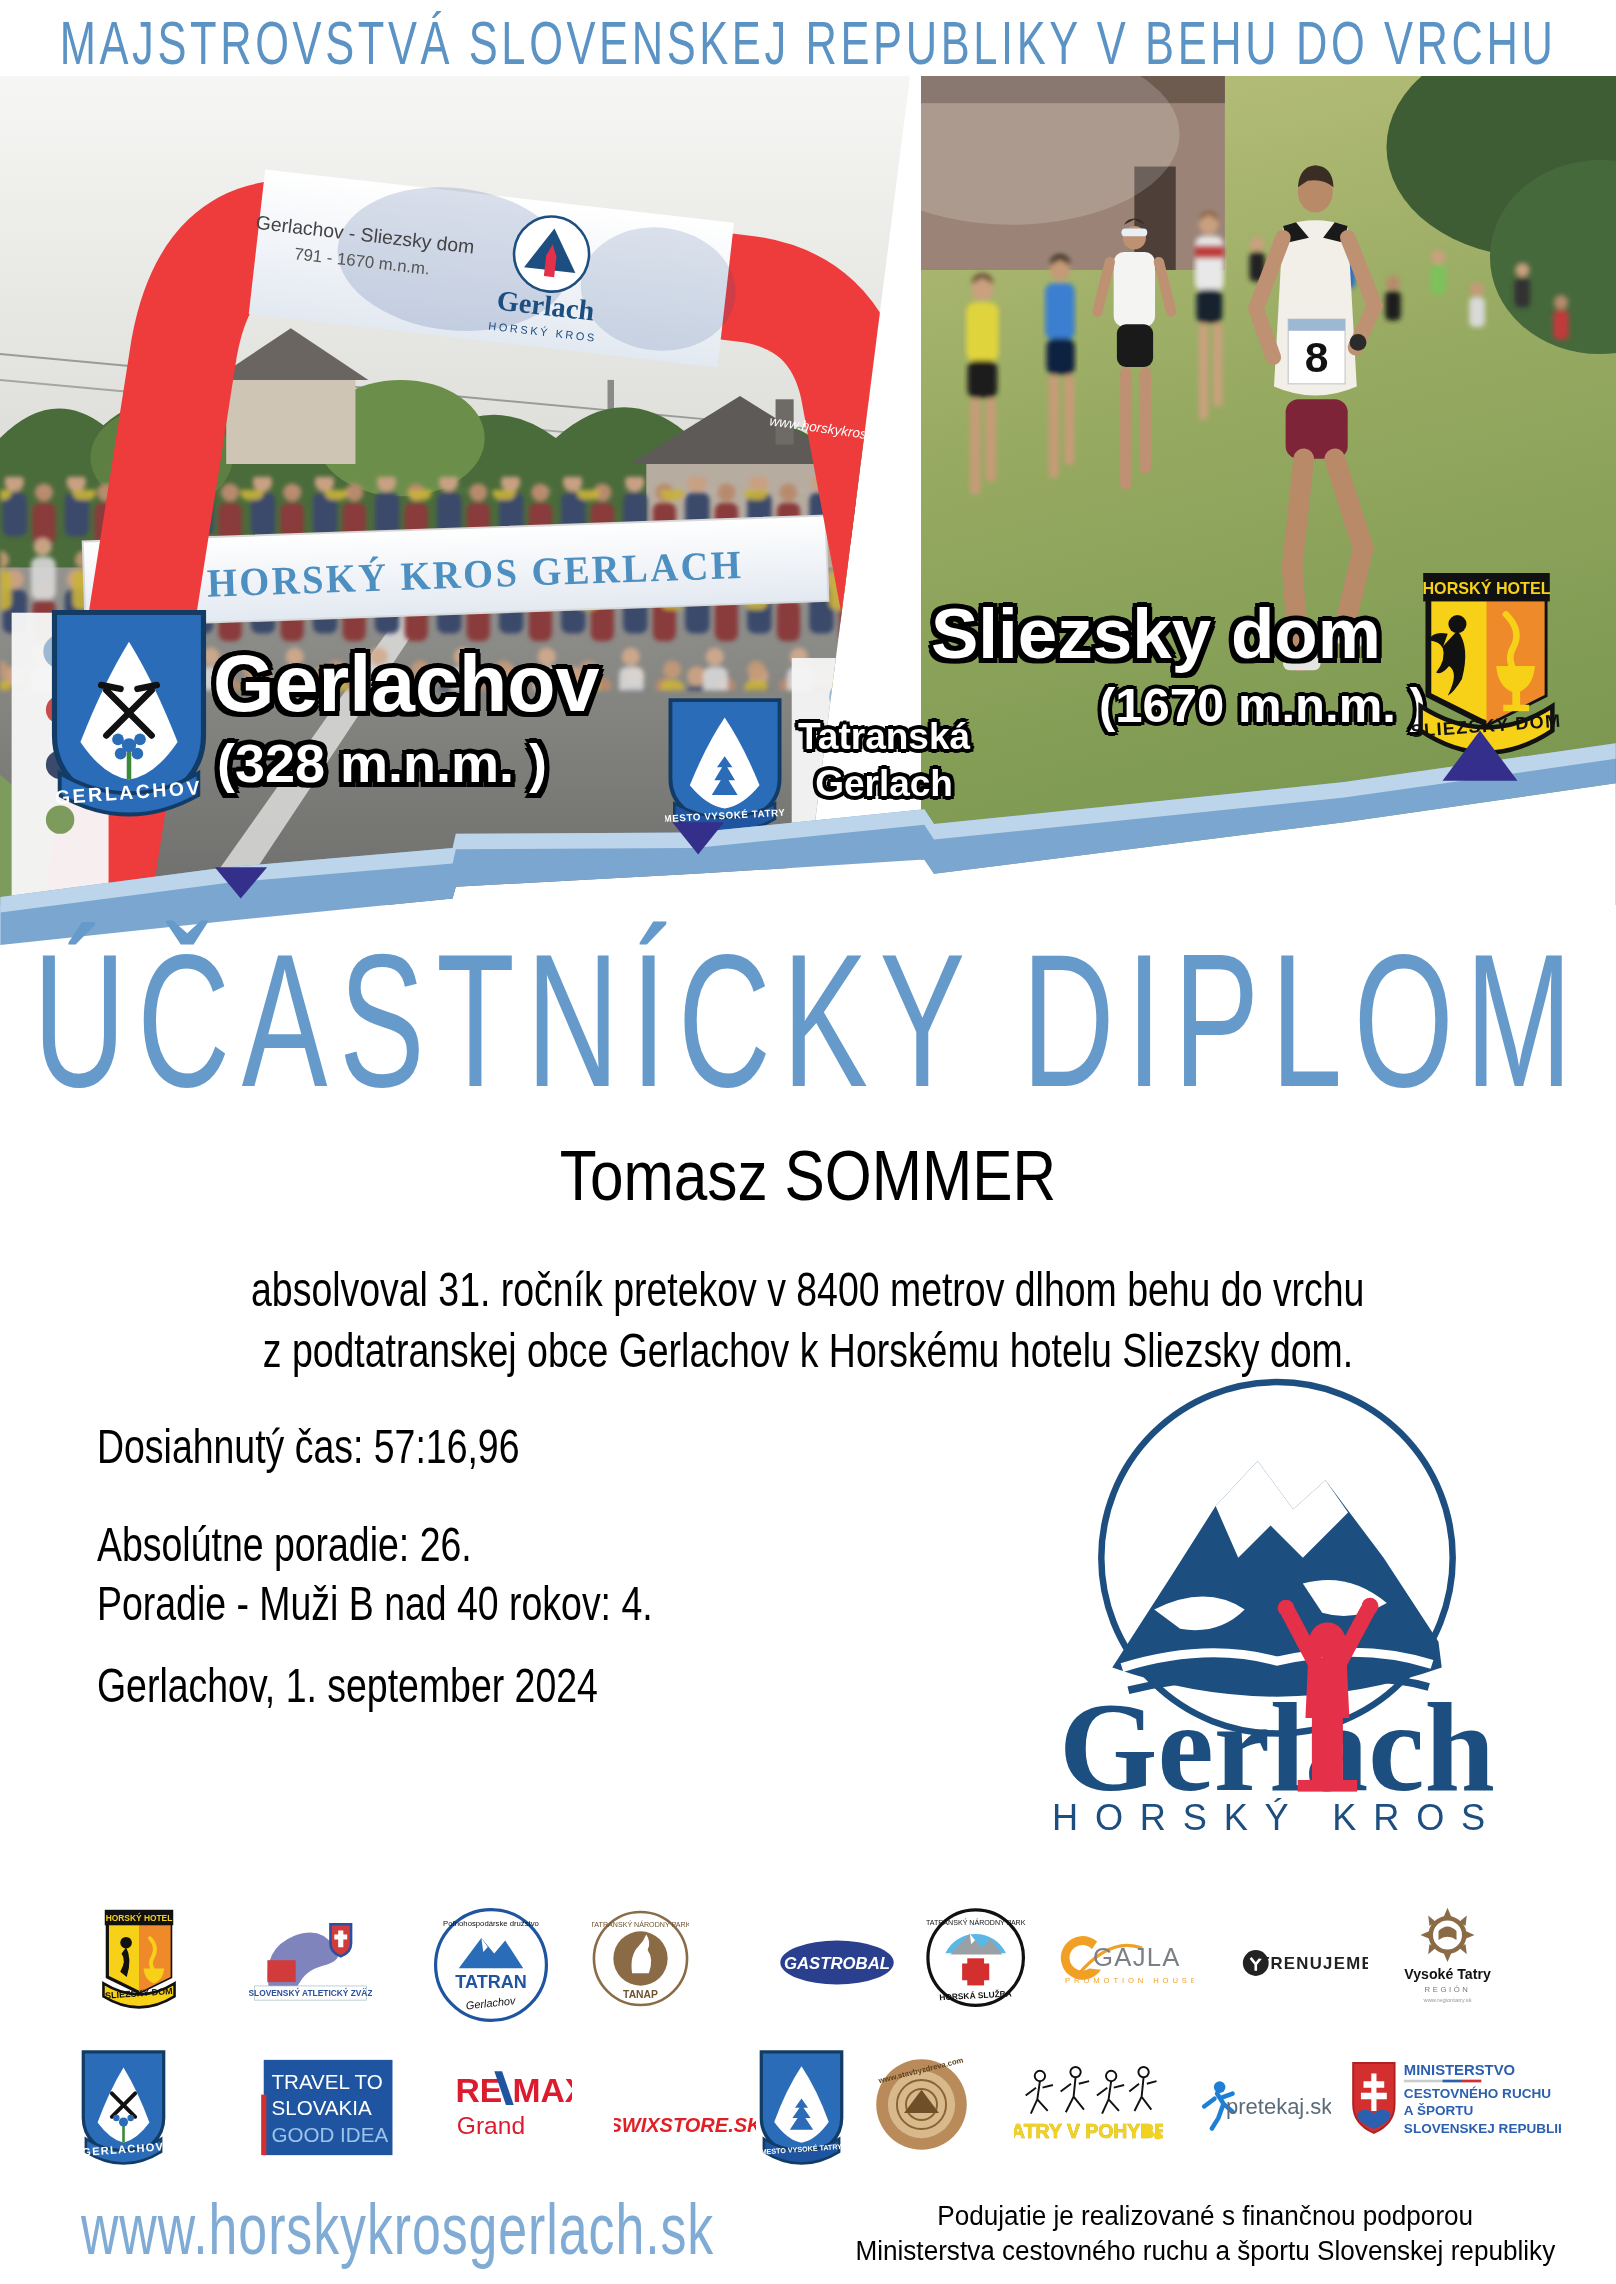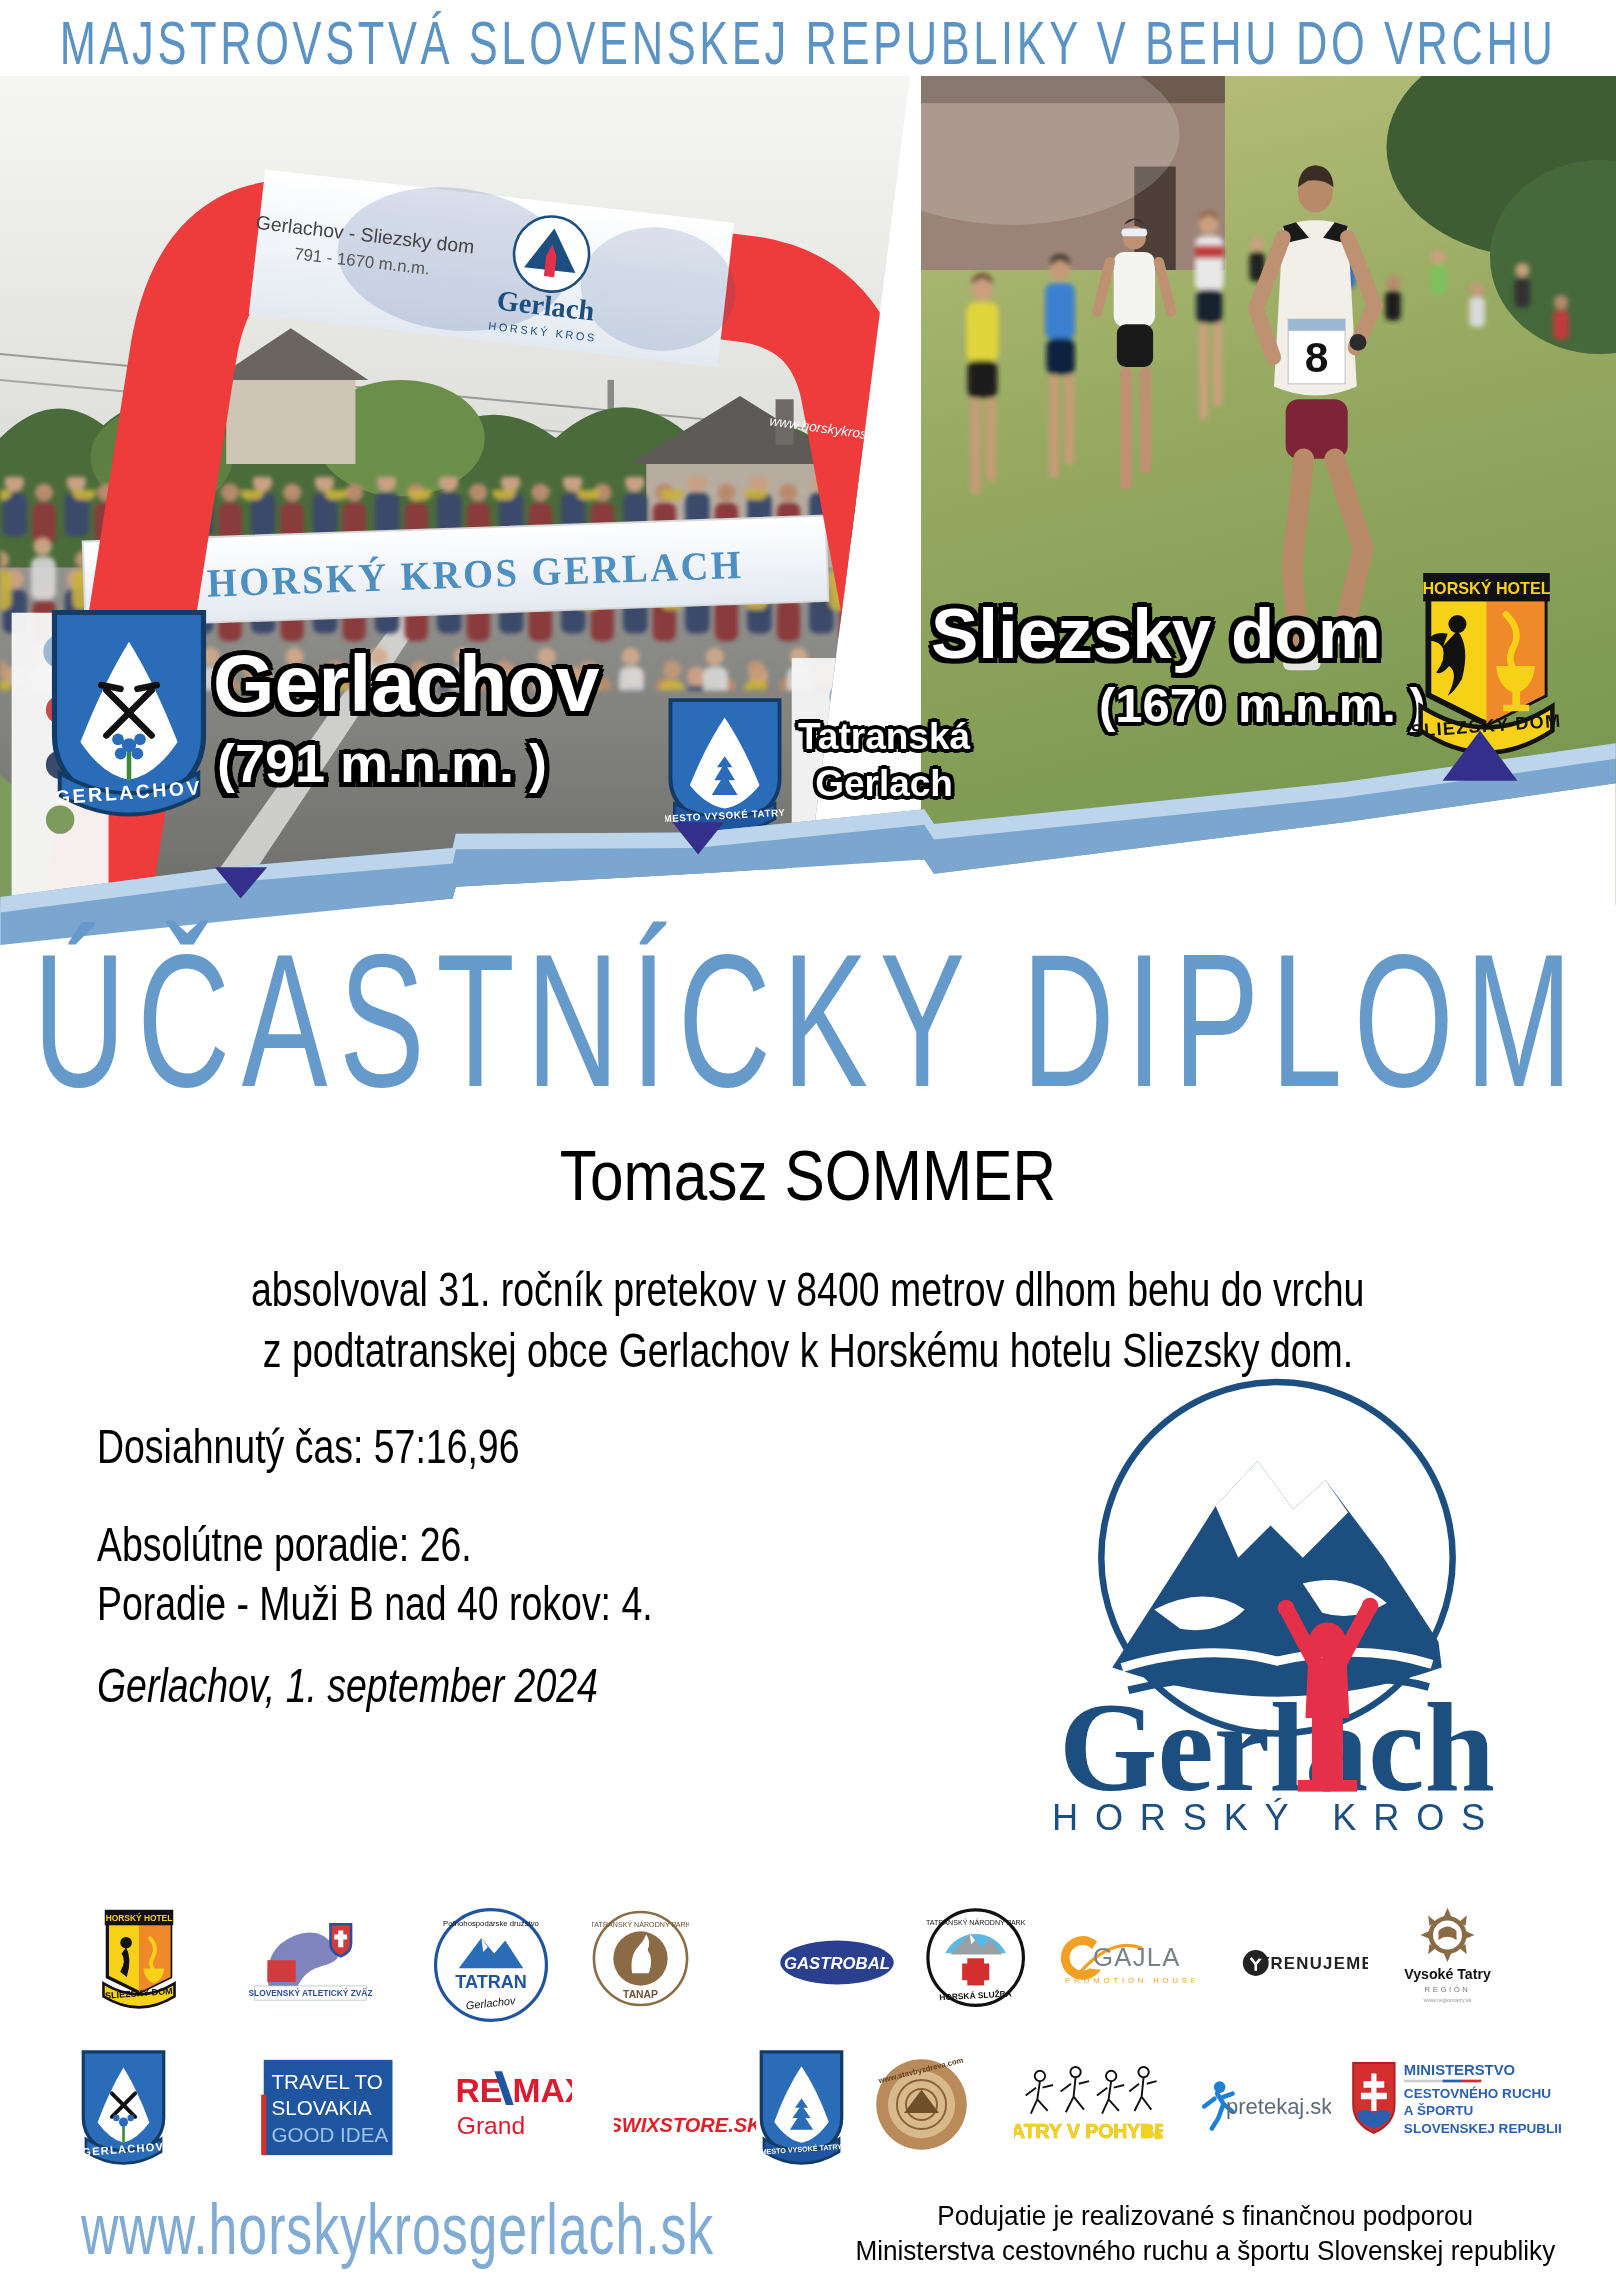--- a/index.html
+++ b/index.html
@@ -264,21 +264,21 @@
           <circle cx="108" cy="206" r="9" fill="#2b6cb8"></circle>
         <circle cx="142" cy="206" r="9" fill="#2b6cb8"></circle>
           <circle cx="112" cy="228" r="9" fill="#2b6cb8"></circle>
           <circle cx="138" cy="228" r="9" fill="#2b6cb8"></circle>
       </g>
       <path d="M18,258 Q125,320 232,258 L232,292 Q125,352 18,292 Z" fill="#2b6cb8" stroke="#123c66" stroke-width="6"></path>
       <text x="125" y="298" text-anchor="middle" font-size="30" font-weight="bold" fill="#ffffff" letter-spacing="4" transform="rotate(-4 125 298)">GERLACHOV</text>
     </svg>
 
     <div class="abs ow nowrap" style="left:213px;top:562px;font-size:79px;">Gerlachov</div>
-    <div class="abs ow nowrap" style="left:217px;top:656px;font-size:54px;">(791 m.n.m. )</div>
+    <div class="abs ow nowrap" style="left:217px;top:656px;font-size:54px;">(328 m.n.m. )</div>
 
     <svg class="abs" style="left:665px;top:619px;" width="120" height="142" viewBox="0 0 185 220">
       <path d="M8,8 H177 V130 Q177,185 92,205 Q8,185 8,130 Z" fill="#2b6cb8" stroke="#123c66" stroke-width="6"></path>
       <path d="M92,35 Q122,80 146,140 Q120,172 92,176 Q64,172 38,140 Q62,80 92,35 Z" fill="#ffffff"></path>
       <path d="M92,95 L104,112 L96,112 L108,132 L98,132 L112,155 L72,155 L86,132 L76,132 L88,112 L80,112 Z" fill="#2b6cb8"></path>
       <path d="M14,168 Q92,212 170,168 L170,192 Q92,236 14,192 Z" fill="#1f55a0" stroke="#123c66" stroke-width="4"></path>
       <text x="92" y="192" text-anchor="middle" font-size="15" font-weight="bold" fill="#fff" letter-spacing="1" transform="rotate(-3 92 192)">MESTO VYSOKÉ TATRY</text>
     </svg>
     <div class="abs ow-sm" style="left:798px;top:637px;font-size:37px;text-align:center;line-height:47px;">
       <div>Tatranská</div>
@@ -337,21 +337,21 @@
 
   <div class="abs" style="top:1419px;left:97px;">
     <span class="sxl resline" style="transform:scaleX(0.78);">Dosiahnutý čas: 57:16,96</span>
   </div>
   <div class="abs" style="top:1517px;left:97px;">
     <span class="sxl resline" style="transform:scaleX(0.78);">Absolútne poradie: 26.</span>
   </div>
   <div class="abs" style="top:1576px;left:97px;">
     <span class="sxl resline" style="transform:scaleX(0.78);">Poradie - Muži B nad 40 rokov: 4.</span>
   </div>
-  <div class="abs" style="top:1658px;left:97px;font-style:italic;">
+  <div class="abs" style="top:1658px;left:97px;">
     <span class="sxl resline" style="transform:scaleX(0.78);">Gerlachov, 1. september 2024</span>
   </div>
 
   <svg class="abs" style="left:1025px;top:1364px;" width="504" height="478" viewBox="0 0 780 740">
     <circle cx="390" cy="300" r="272" fill="#ffffff" stroke="#1c4e80" stroke-width="10"></circle>
     <g>
       <path d="M135,470 L225,330 L295,220 L360,150 L415,225 L465,180 L555,300 L640,430 L645,470 Q390,560 135,470 Z" fill="#1c4e80"></path>
       <path d="M295,220 L360,150 L415,225 L465,180 L500,230 L430,300 L380,250 L330,300 Z" fill="#ffffff"></path>
       <path d="M200,380 Q280,340 340,380 Q300,420 240,410 Z" fill="#ffffff"></path>
       <path d="M430,340 Q500,320 560,370 Q510,400 460,385 Z" fill="#ffffff"></path>

